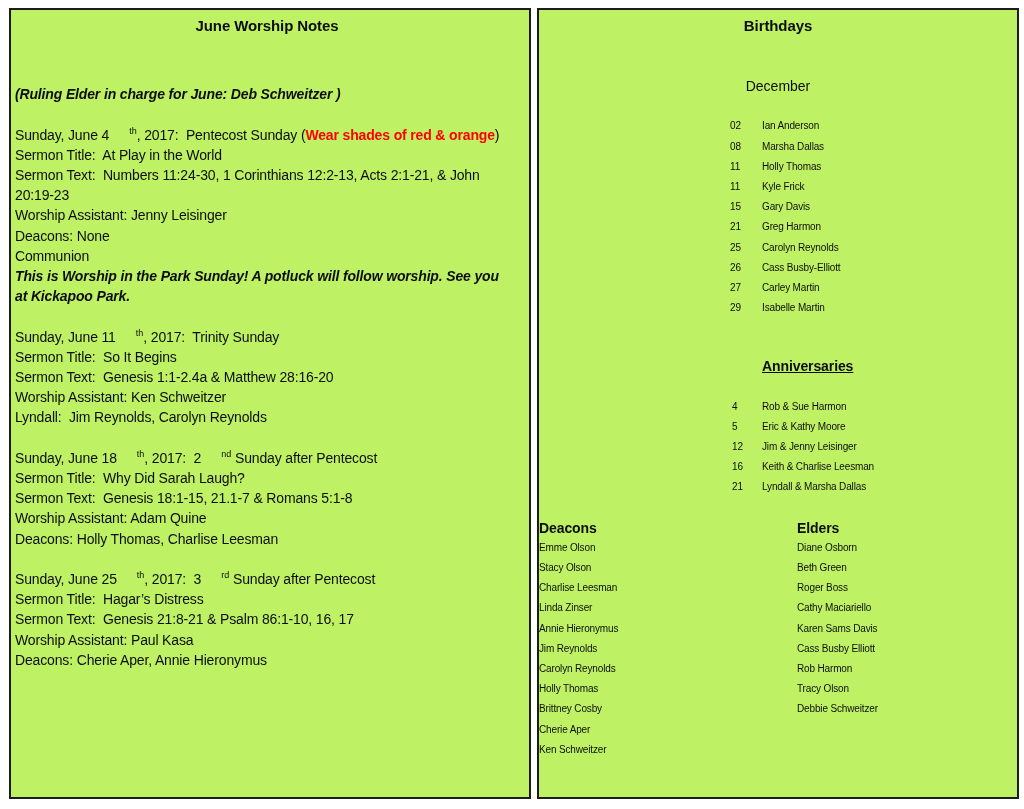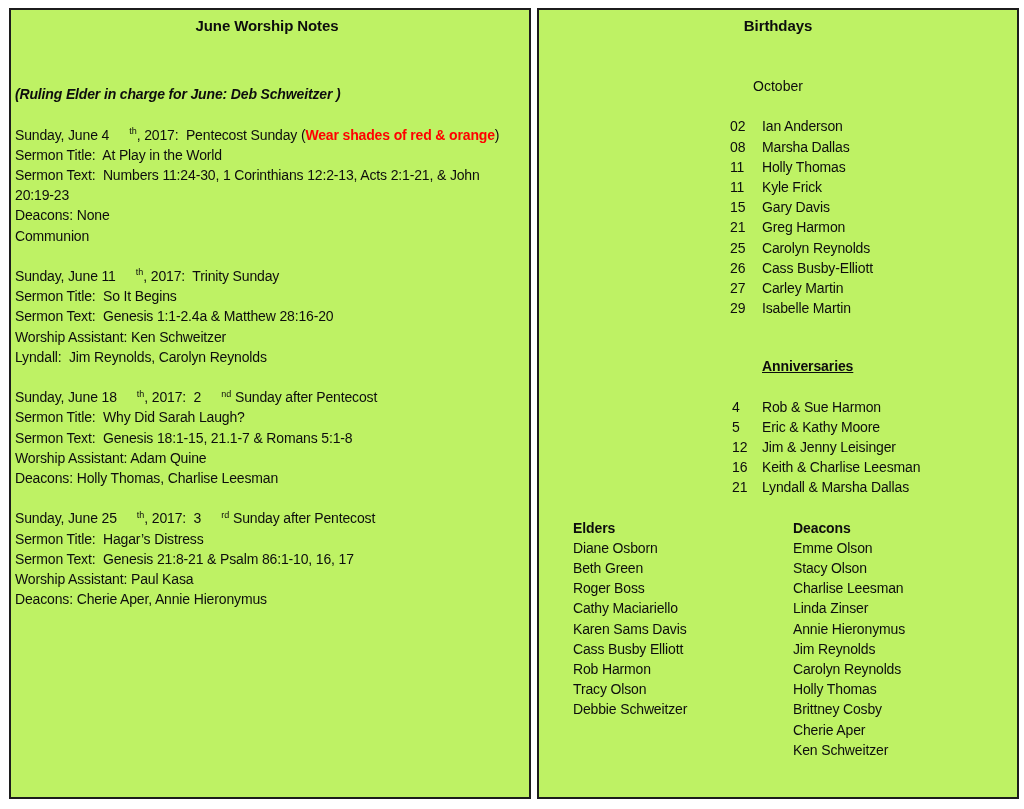--- a/index.html
+++ b/index.html
@@ -64,21 +64,21 @@
     padding-left: 223px;
     font-size: 14px;
     font-weight: 700;
     line-height: 20.2px;
     letter-spacing: -0.1px;
     text-decoration: underline;
   }
   .anniv-list { margin-top: 20px; }
   .row {
     margin: 0;
-    font-size: 14px;
+    font-size: 10px;
     line-height: 20.2px;
     letter-spacing: -0.15px;
   }
   .bday-row  { padding-left: 191px; }
   .anniv-row { padding-left: 193px; }
   .day { display: inline-block; width: 32px; }
   .anniv-row .day { width: 30px; }
 
   .officers { display: flex; margin-top: 20px; }
   .officers .col { font-size: 14px; }
@@ -100,22 +100,25 @@
   <section class="panel left-panel">
     <h1 class="panel-title">June Worship Notes</h1>
 
     <p class="line bold-italic ruling">(Ruling Elder in charge for June: Deb Schweitzer )</p>
     <div class="blank"></div>
 
     <p class="line"><span>Sunday, June 4</span><sup class="ord">th</sup><span>, 2017:  Pentecost Sunday (</span><span class="red">Wear shades of red &amp; orange</span><span>)</span></p>
     <p class="line">Sermon Title:  At Play in the World</p>
     <p class="line">Sermon Text:  Numbers 11:24-30, 1 Corinthians 12:2-13, Acts 2:1-21, &amp; John
 20:19-23</p>
+    <p class="line">Worship Assistant: Jenny Leisinger</p>
     <p class="line">Deacons: None</p>
     <p class="line">Communion</p>
+    <p class="line bold-italic">This is Worship in the Park Sunday! A potluck will follow worship. See you
+at Kickapoo Park.</p>
     <div class="blank"></div>
 
     <p class="line"><span>Sunday, June 11</span><sup class="ord">th</sup><span>, 2017:  Trinity Sunday</span></p>
     <p class="line">Sermon Title:  So It Begins</p>
     <p class="line">Sermon Text:  Genesis 1:1-2.4a &amp; Matthew 28:16-20</p>
     <p class="line">Worship Assistant: Ken Schweitzer</p>
     <p class="line">Lyndall:  Jim Reynolds, Carolyn Reynolds</p>
     <div class="blank"></div>
 
     <p class="line"><span>Sunday, June 18</span><sup class="ord">th</sup><span>, 2017:  2</span><sup class="ord">nd</sup><span> Sunday after Pentecost</span></p>
@@ -127,21 +130,21 @@
 
     <p class="line"><span>Sunday, June 25</span><sup class="ord">th</sup><span>, 2017:  3</span><sup class="ord">rd</sup><span> Sunday after Pentecost</span></p>
     <p class="line">Sermon Title:  Hagar’s Distress</p>
     <p class="line">Sermon Text:  Genesis 21:8-21 &amp; Psalm 86:1-10, 16, 17</p>
     <p class="line">Worship Assistant: Paul Kasa</p>
     <p class="line">Deacons: Cherie Aper, Annie Hieronymus</p>
   </section>
 
   <section class="panel right-panel">
     <h1 class="panel-title">Birthdays</h1>
-    <p class="month">October</p>
+    <p class="month">December</p>
 
     <div class="bday-list">
 
         <p class="row bday-row"><span class="day">02</span><span>Ian Anderson</span></p>
 
         <p class="row bday-row"><span class="day">08</span><span>Marsha Dallas</span></p>
 
         <p class="row bday-row"><span class="day">11</span><span>Holly Thomas</span></p>
 
         <p class="row bday-row"><span class="day">11</span><span>Kyle Frick</span></p>
@@ -168,20 +171,47 @@
 
         <p class="row anniv-row"><span class="day">12</span><span>Jim &amp; Jenny Leisinger</span></p>
 
         <p class="row anniv-row"><span class="day">16</span><span>Keith &amp; Charlise Leesman</span></p>
 
         <p class="row anniv-row"><span class="day">21</span><span>Lyndall &amp; Marsha Dallas</span></p>
 
       </div>
 
     <div class="officers">
+      <div class="col col-deacons">
+        <h3 class="col-title">Deacons</h3>
+        <div>
+
+            <p class="row">Emme Olson</p>
+
+            <p class="row">Stacy Olson</p>
+
+            <p class="row">Charlise Leesman</p>
+
+            <p class="row">Linda Zinser</p>
+
+            <p class="row">Annie Hieronymus</p>
+
+            <p class="row">Jim Reynolds</p>
+
+            <p class="row">Carolyn Reynolds</p>
+
+            <p class="row">Holly Thomas</p>
+
+            <p class="row">Brittney Cosby</p>
+
+            <p class="row">Cherie Aper</p>
+
+            <p class="row">Ken Schweitzer</p>
+          </div>
+      </div>
       <div class="col col-elders">
         <h3 class="col-title">Elders</h3>
         <div>
 
             <p class="row">Diane Osborn</p>
 
             <p class="row">Beth Green</p>
 
             <p class="row">Roger Boss</p>
 
@@ -191,43 +221,16 @@
 
             <p class="row">Cass Busby Elliott</p>
 
             <p class="row">Rob Harmon</p>
 
             <p class="row">Tracy Olson</p>
 
             <p class="row">Debbie Schweitzer</p>
           </div>
       </div>
-      <div class="col col-deacons">
-        <h3 class="col-title">Deacons</h3>
-        <div>
-
-            <p class="row">Emme Olson</p>
-
-            <p class="row">Stacy Olson</p>
-
-            <p class="row">Charlise Leesman</p>
-
-            <p class="row">Linda Zinser</p>
-
-            <p class="row">Annie Hieronymus</p>
-
-            <p class="row">Jim Reynolds</p>
-
-            <p class="row">Carolyn Reynolds</p>
-
-            <p class="row">Holly Thomas</p>
-
-            <p class="row">Brittney Cosby</p>
-
-            <p class="row">Cherie Aper</p>
-
-            <p class="row">Ken Schweitzer</p>
-          </div>
-      </div>
     </div>
   </section>
 
 </div>
 
 </body></html>

